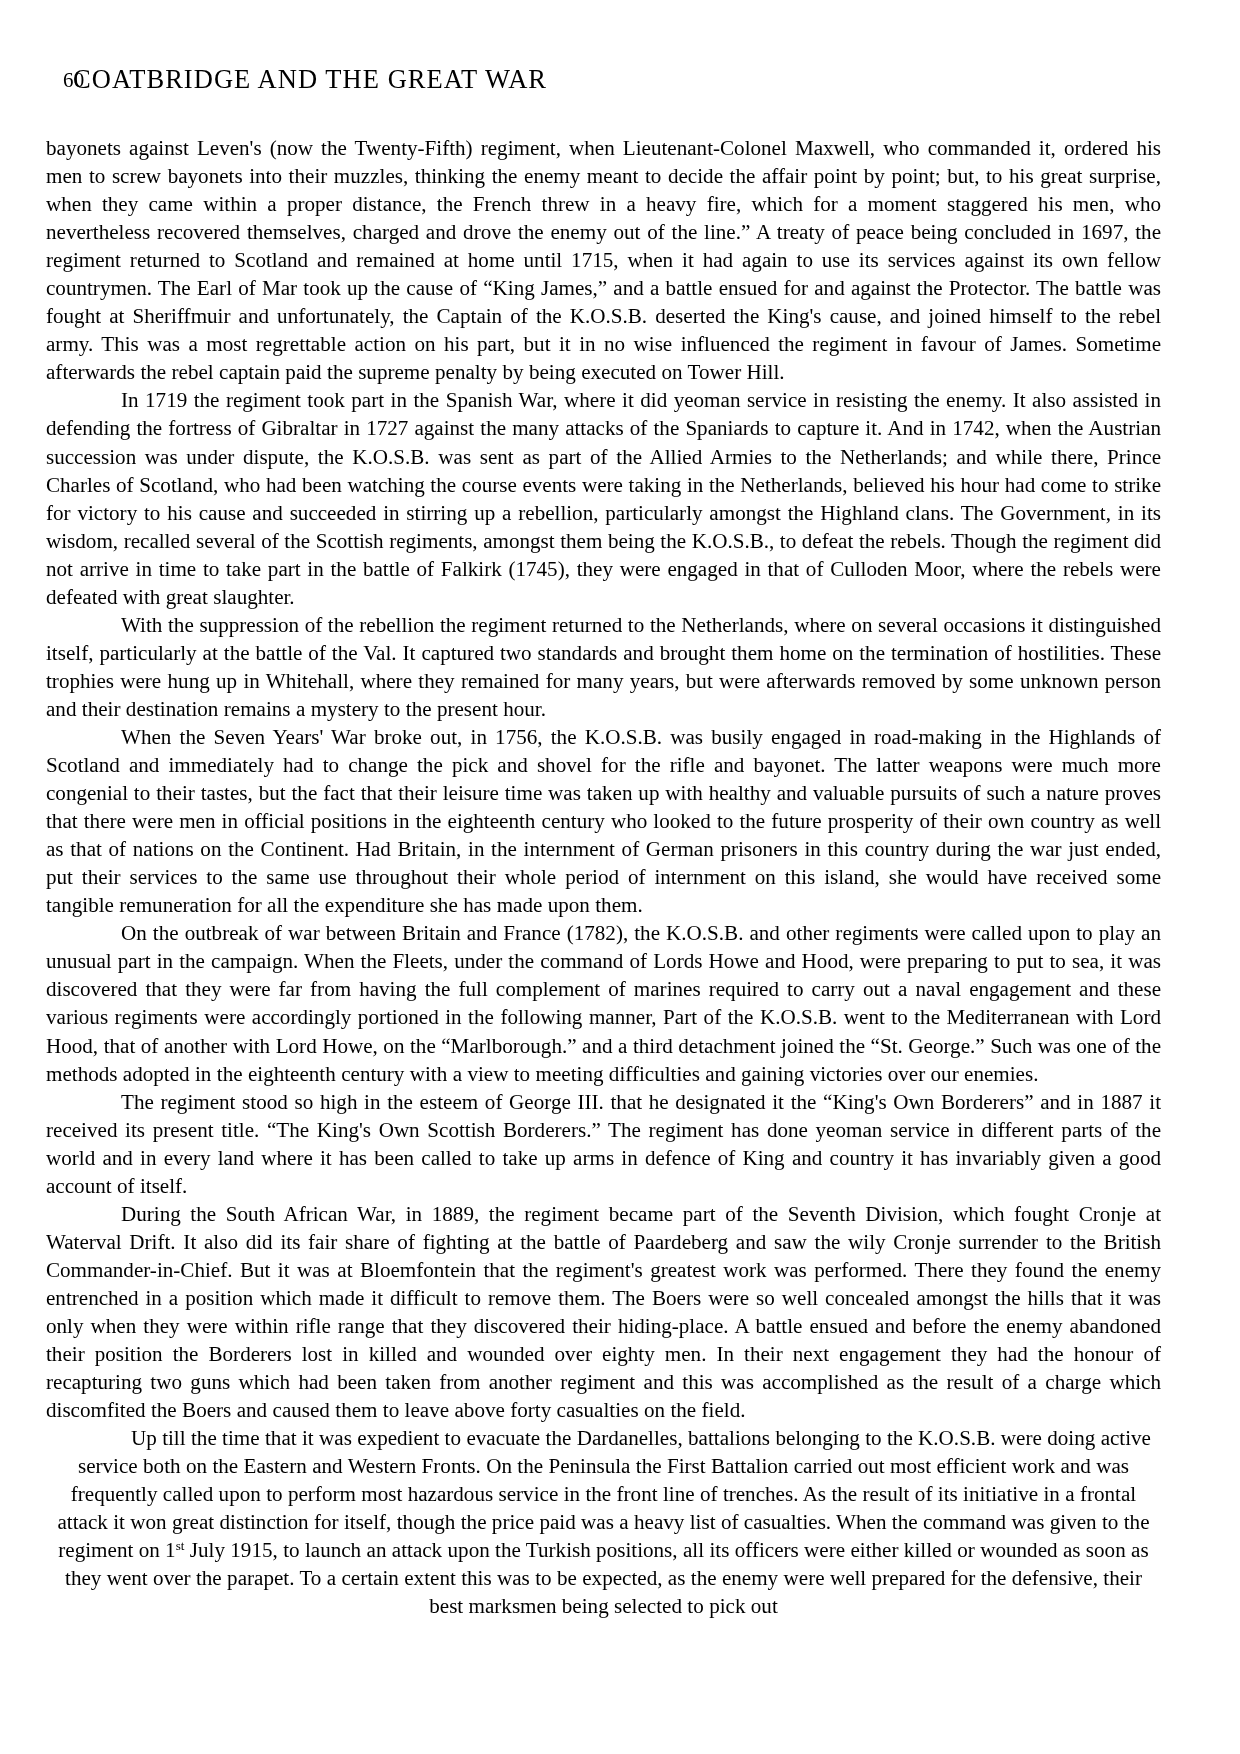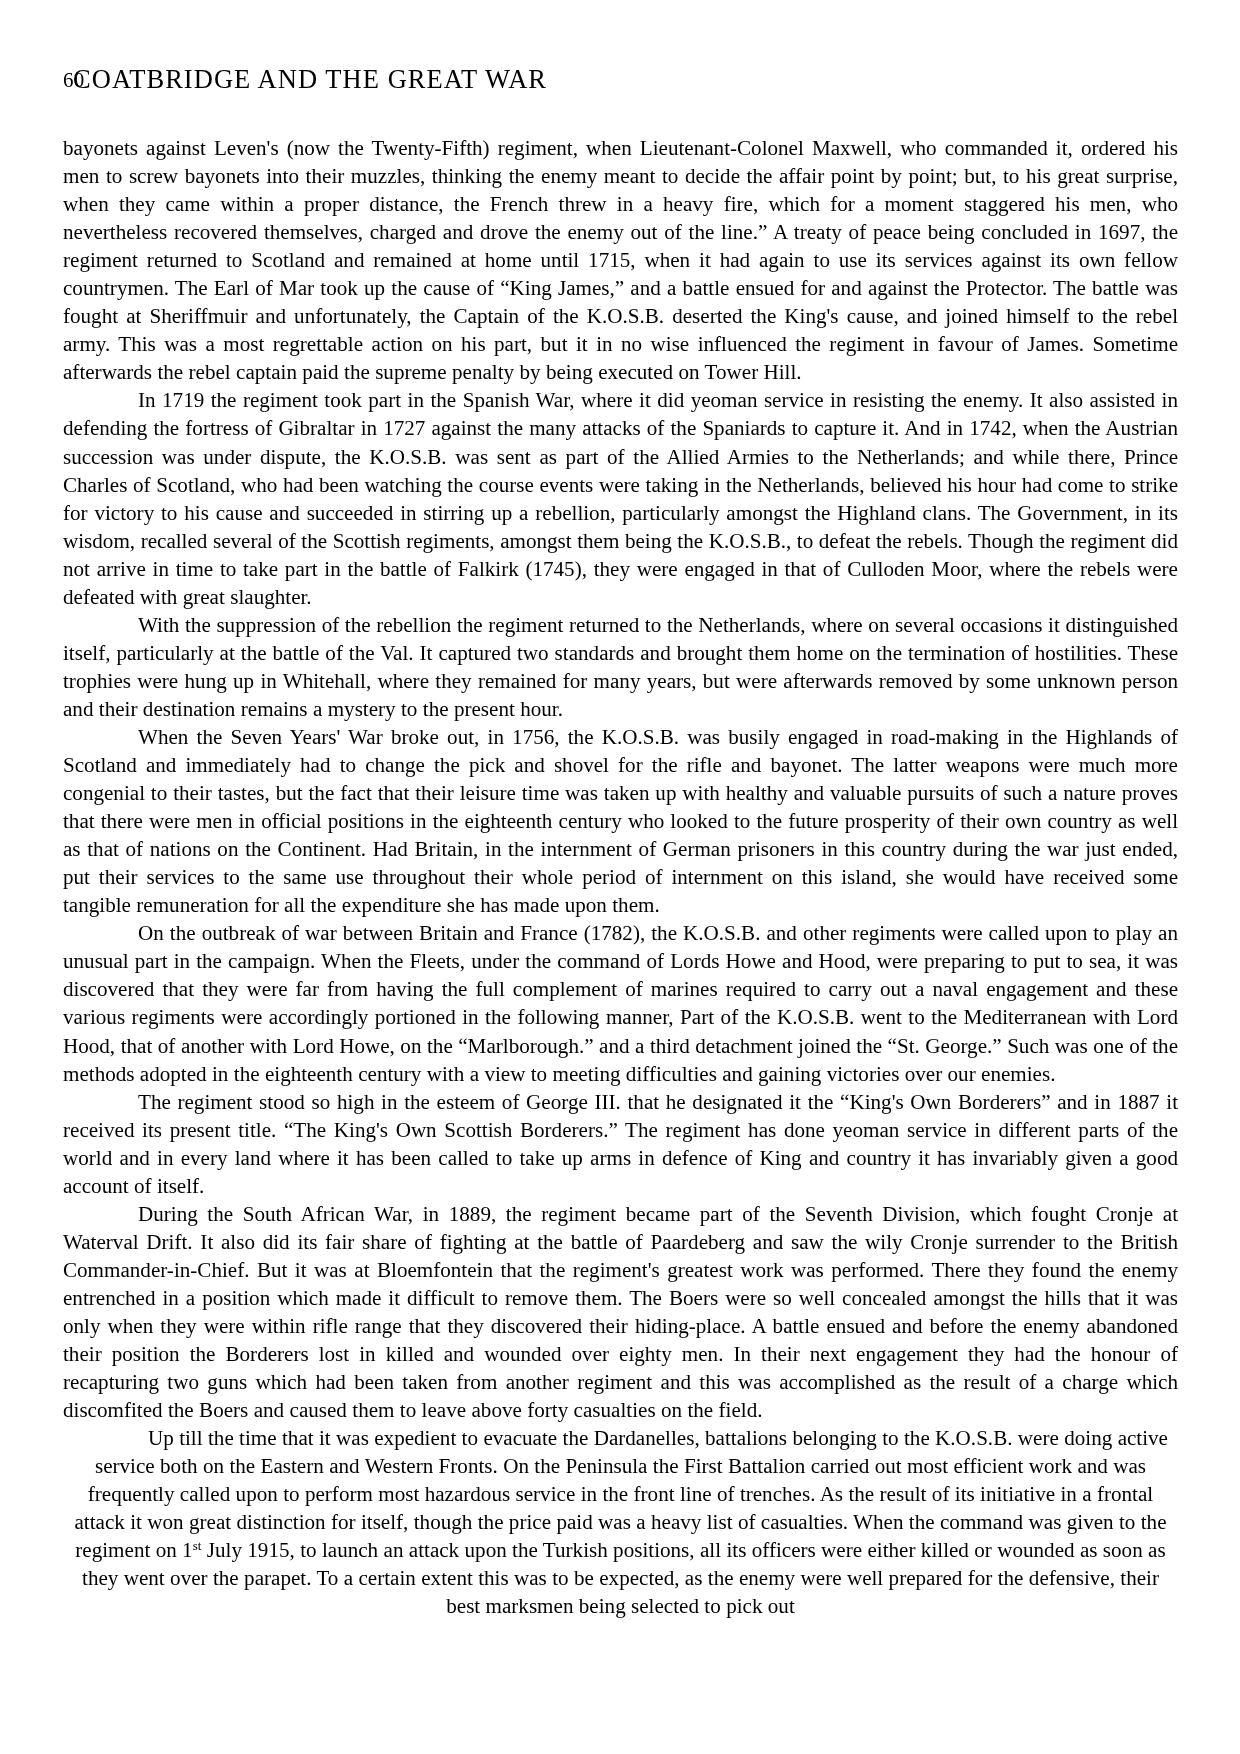--- a/index.html
+++ b/index.html
@@ -43,21 +43,21 @@
     top: 0;
     font-size: 26.5px;
     line-height: 32px;
     letter-spacing: 1.05px;
     white-space: nowrap;
     padding-left: 10px;
   }
   .body-block {
     position: absolute;
     top: 134px;
-    left: 63px;
+    left: 46px;
     width: 1115px;
   }
   p.para {
     margin: 0;
     padding: 0;
     text-align: justify;
     text-justify: inter-word;
     font-size: 21.1px;
     line-height: 28.05px;
     text-indent: 75px;

